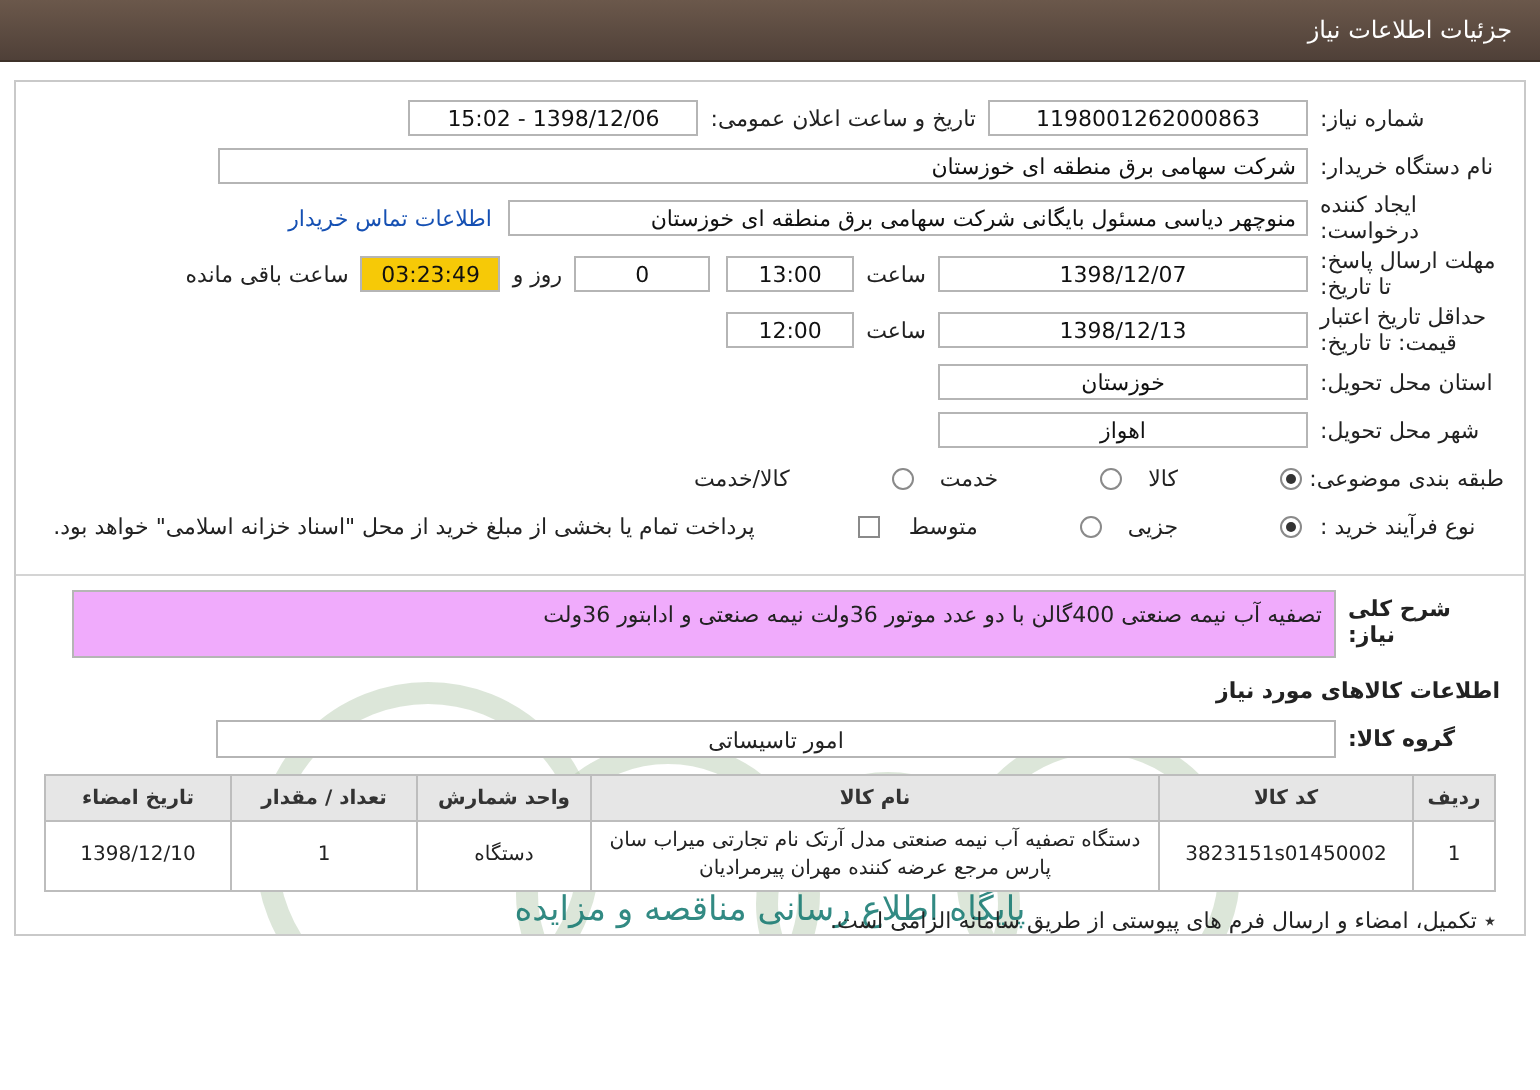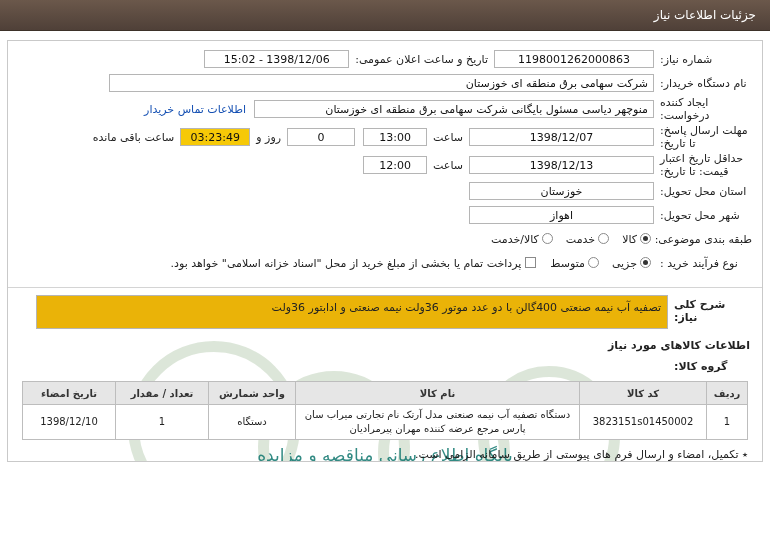--- a/index.html
+++ b/index.html
@@ -157,23 +157,25 @@
     width:11px;height:11px;
     border:1px solid #8a8a8a;
     display:inline-block;
     background:#fff;
     vertical-align:middle;
     margin:0 4px;
     box-sizing:border-box;
   }
   .opt{
     display:inline-flex;
+    align-items:center;
     margin-left:10px;
     font-size:11px;
     white-space:nowrap;
+    gap:48px;
   }
   .hr{
     border-top:1px solid #d4d4d4;
     margin:6px 0 7px 0;
   }
   
   .desc-row{
     display:flex;
     align-items:flex-start;
     padding:0 10px;
@@ -186,21 +188,21 @@
     padding-left:6px;
     font-size:11px;
     font-weight:bold;
     padding-top:3px;
     flex:0 0 auto;
   }
   .desc-box{
     border:1px solid #b5b5b5;
     width:632px;
     min-height:34px;
-    background:#eab308;
+    background:#f0abfc;
     font-size:11px;
     padding:4px 6px;
     box-sizing:border-box;
     text-align:right;
     line-height:15px;
   }
   .section-title{
     font-size:11px;
     font-weight:bold;
     padding:10px 12px 4px 0;
@@ -374,20 +376,21 @@
 
     <div class="desc-row">
       <span class="desc-lbl">شرح کلی نیاز:</span>
       <div class="desc-box">تصفیه آب نیمه صنعتی 400گالن با دو عدد موتور 36ولت نیمه صنعتی و ادابتور 36ولت</div>
     </div>
 
     <div class="section-title">اطلاعات کالاهای مورد نیاز</div>
 
     <div class="group-row">
       <span class="group-lbl">گروه کالا:</span>
+      <span class="group-fld">امور تاسیساتی</span>
     </div>
 
     <div class="tbl-wrap">
       <table class="items">
         <thead>
           <tr>
             <th style="width:34px">ردیف</th>
             <th style="width:120px">کد کالا</th>
             <th>نام کالا</th>
             <th style="width:80px">واحد شمارش</th>

